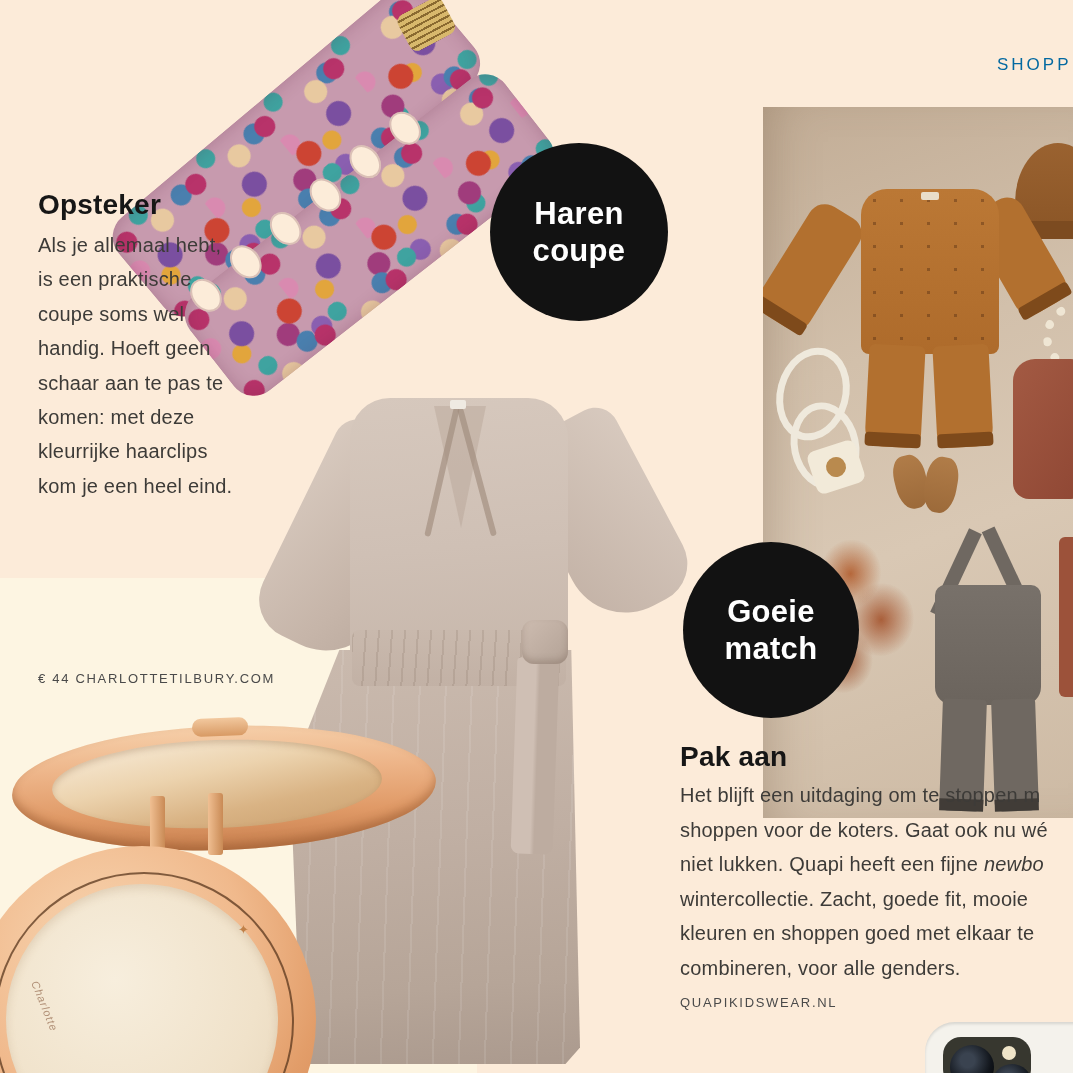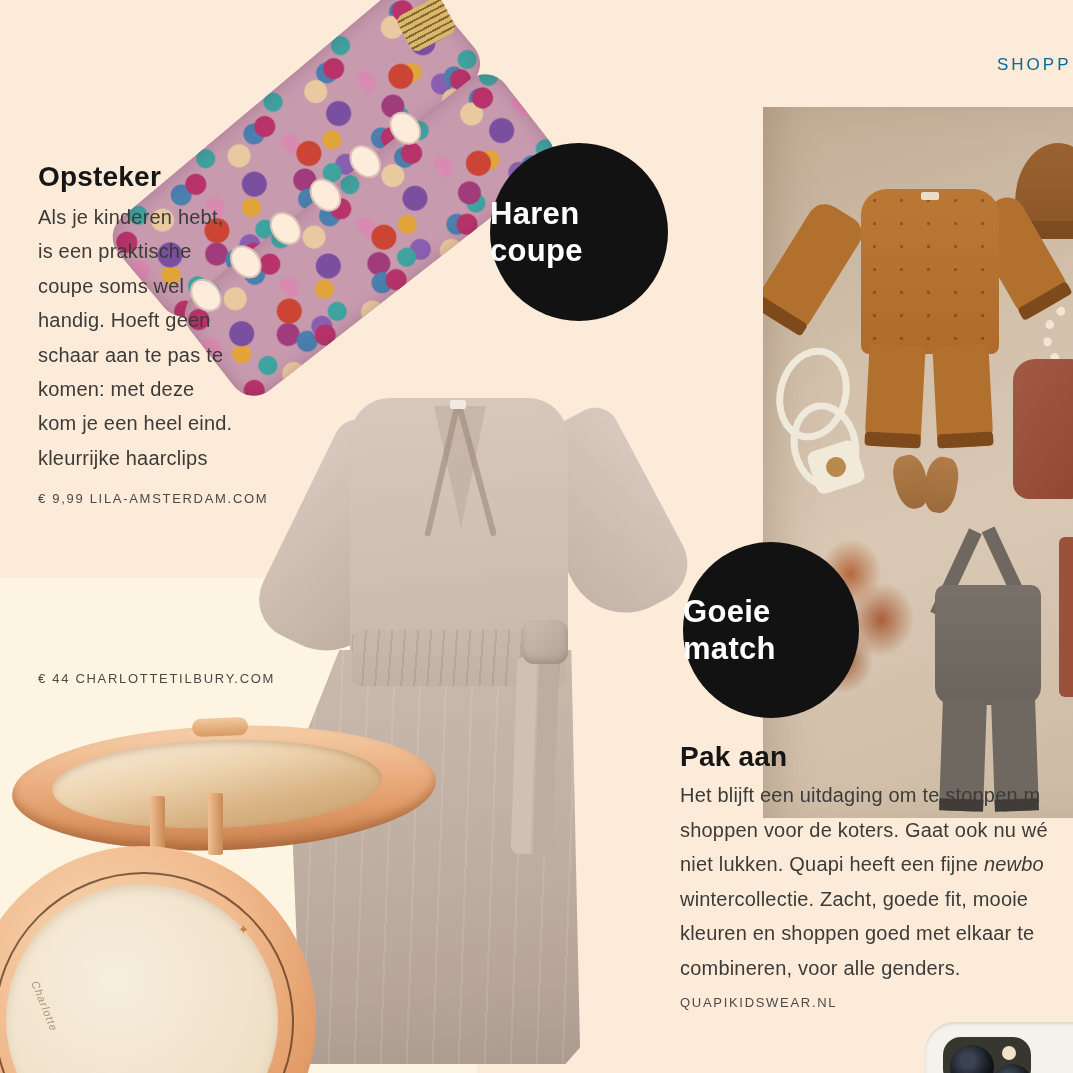--- a/index.html
+++ b/index.html
@@ -17,21 +17,21 @@
   .pline{font-size:20px;color:#3d3b38;white-space:nowrap;letter-spacing:.2px;}
   .left-col .pline{line-height:34.4px;}
   .right-col .pline{line-height:34.6px;}
   .pline em{font-style:italic;}
   .credit{font-size:13px;letter-spacing:1.7px;color:#4a4a4a;white-space:nowrap;}
   .shopp{font-size:17px;letter-spacing:3px;color:#0369a1;white-space:nowrap;}
   .caption2 .credit{line-height:21px;}
 
   
   .badge{border-radius:50%;background:#121212;color:#fff;display:flex;flex-direction:column;
-    align-items:flex-start;justify-content:center;text-align:center;font-weight:bold;
+    align-items:center;justify-content:center;text-align:center;font-weight:bold;
     font-size:31px;line-height:37px;letter-spacing:.3px;}
   .badge-hair{left:490px;top:143px;width:178px;height:178px;}
   .badge-match{left:683px;top:542px;width:176px;height:176px;}
 
   
   .hairclip{left:118px;top:-25px;width:430px;height:430px;}
   .clip-rot{position:absolute;inset:0;transform:rotate(-40deg);}
   .clip-arm{position:absolute;border-radius:26px;
     background-color:#c79aae;
     background-image:
@@ -158,21 +158,21 @@
     box-shadow:inset 0 2px 3px rgba(0,0,0,.12);}
   .cam-module{position:absolute;left:18px;top:15px;width:88px;height:50px;border-radius:18px;background:#37372f;}
   .lens{position:absolute;border-radius:50%;background:radial-gradient(circle at 40% 35%,#3a4350 0 18%,#11151b 60%,#000 100%);}
   .lens-1{left:7px;top:8px;width:44px;height:44px;}
   .lens-2{left:49px;top:27px;width:40px;height:40px;}
   .flash{position:absolute;left:59px;top:9px;width:14px;height:14px;border-radius:50%;background:#efe4c8;}
 
   
   .shopp-pos{left:997px;top:55px;}
   .left-col{left:38px;top:162px;width:310px;}
-  .left-col .art-title{margin-bottom:8px;}
+  .left-col .art-title{margin-bottom:8px;margin-top:28px;}
   .left-col .credit{margin-top:16px;}
   .caption2{left:38px;top:668px;}
   .caption2 .first{padding-left:7px;}
   .right-col{left:680px;top:742px;width:410px;}
   .right-col .art-title{margin-bottom:6px;}
   .right-col .credit{margin-top:9px;}
 </style>
 </head>
 <body>
 
@@ -267,30 +267,29 @@
     <span>coupe</span>
   </div>
   <div class="abs badge badge-match">
     <span>Goeie</span>
     <span>match</span>
   </div>
 
   <div class="abs left-col">
     <div class="art-title">Opsteker</div>
     <div>
-        <div class="pline">Als je kinderen hebt,</div>
+        <div class="pline">Als je allemaal hebt,</div>
         <div class="pline">is een praktische</div>
         <div class="pline">coupe soms wel</div>
         <div class="pline">handig. Hoeft geen</div>
         <div class="pline">schaar aan te pas te</div>
         <div class="pline">komen: met deze</div>
+        <div class="pline">kleurrijke haarclips</div>
         <div class="pline">kom je een heel eind.</div>
-        <div class="pline">kleurrijke haarclips</div>
-      </div>
-    <div class="credit">€ 9,99 LILA-AMSTERDAM.COM</div>
+      </div>
   </div>
 
   <div class="abs caption2">
     <div class="credit">€ 44 CHARLOTTETILBURY.COM</div>
   </div>
 
   <div class="abs right-col">
     <div class="art-title">Pak aan</div>
     <div>
         <div class="pline"><span>Het blijft een uitdaging om te stoppen m</span></div>

